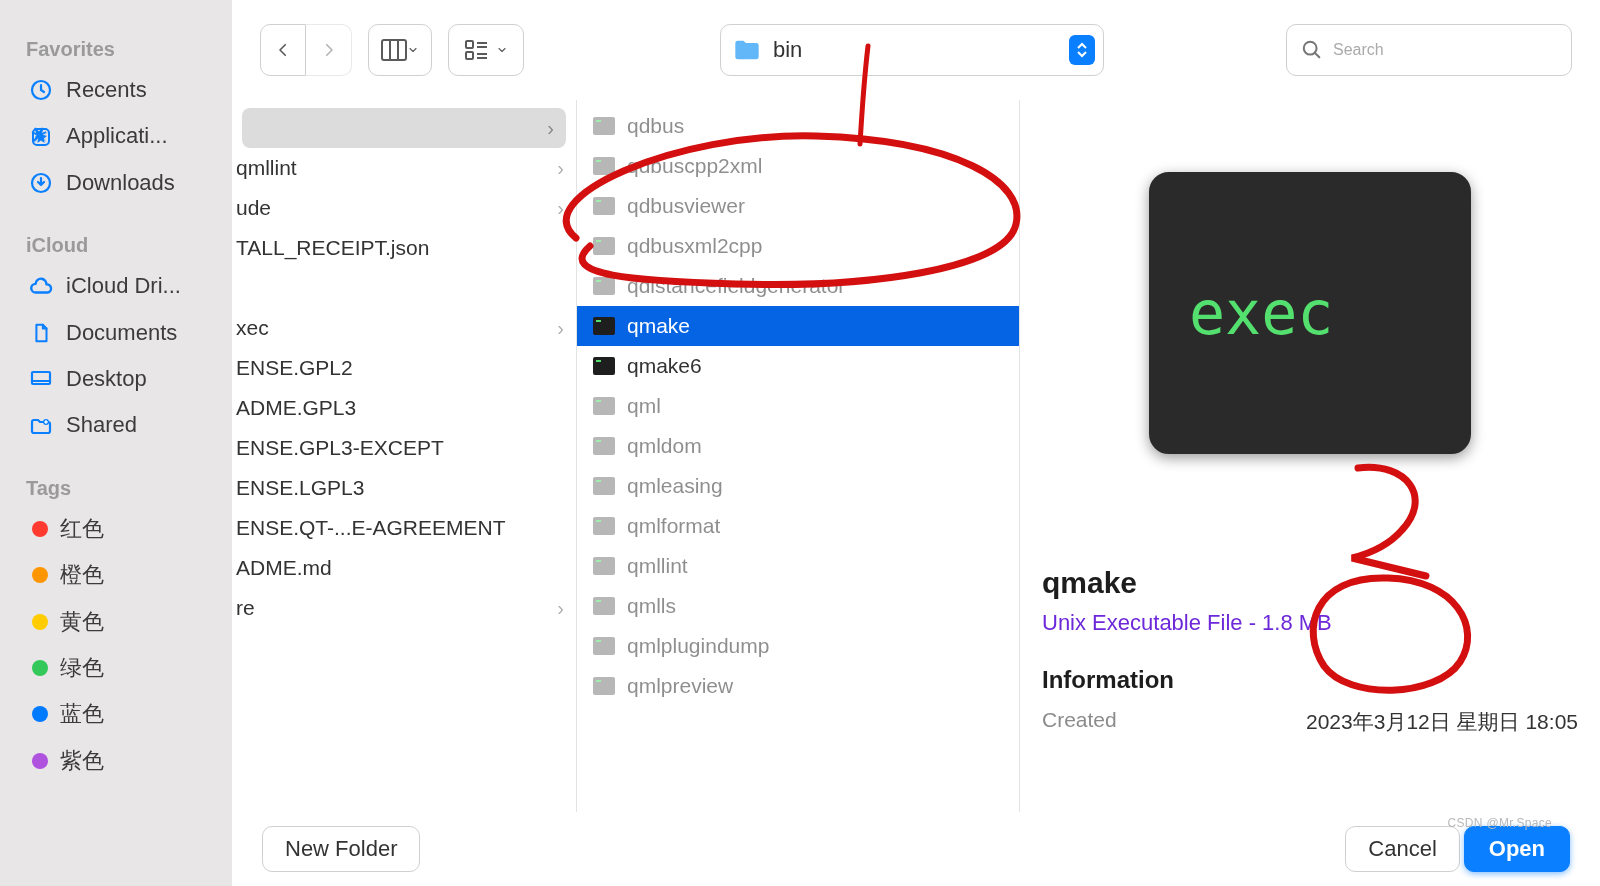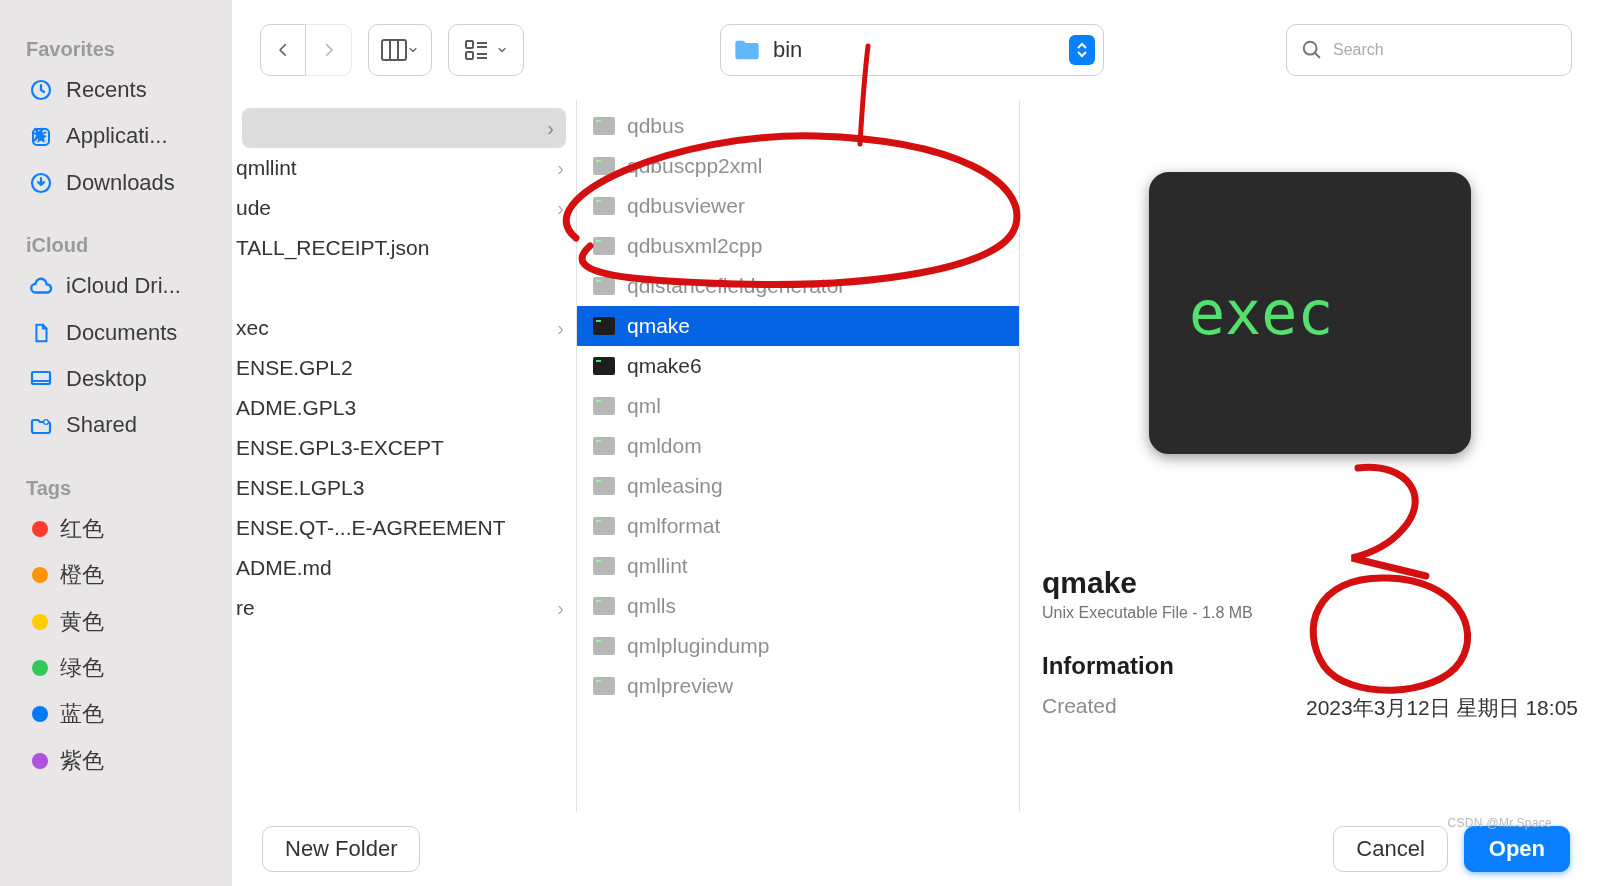--- a/index.html
+++ b/index.html
@@ -53,27 +53,27 @@
     .fi-exec { background: #1e1e1e; width: 22px; height: 18px; border-radius: 2px; position: relative; }
     .fi-exec::after, .fi-exec-dim::after { content: ""; position: absolute; left: 3px; top: 3px; width: 5px; height: 2px; background: #54e06e; }
 
     .truncate { white-space: nowrap; overflow: hidden; text-overflow: ellipsis; max-width: 100%; }
 
     
     .preview-thumb { width: 322px; height: 282px; background: #2a2a2a; border-radius: 20px; box-shadow: 0 4px 14px rgba(0,0,0,0.4); margin-top: 50px; display: flex; align-items: center; padding-left: 34px; border: 6px solid #2a2a2a; }
     .preview-thumb span { color: #54e06e; font-size: 60px; font-family: Menlo, monospace; font-weight: 400; }
     .preview-info { align-self: flex-start; width: 100%; margin-top: 112px; }
     .preview-title { font-size: 30px; font-weight: 700; color: #1d1d1d; }
-    .preview-sub { font-size: 16px; color: #737373; margin-top: 4px; }
+    .preview-sub { font-size: 22px; color: #6d28d9; margin-top: 10px; }
     .preview-h3 { font-size: 24px; font-weight: 700; margin-top: 30px; color: #1d1d1d; }
     .info-row { display: flex; justify-content: space-between; font-size: 21px; color: #333; margin-top: 14px; }
     .info-row .k { color: #8b8b8b; }
 
     
-    .footer { height: 74px; display: flex; align-items: center; padding: 0 30px; gap: 16px; }
+    .footer { height: 74px; display: flex; align-items: center; padding: 0 30px; gap: 4px; }
     .btn { height: 46px; border-radius: 10px; border: 1px solid #d0d0d0; background: #fff; font-size: 22px; color: #333; padding: 0 22px; display: flex; align-items: center; justify-content: center; }
     .btn.primary { background: #0a7fff; color: #fff; border: 1px solid #0a7fff; box-shadow: 0 2px 6px rgba(10,127,255,0.5); font-weight: 600; padding: 0 24px; }
     .footer .spacer { flex: 1; }
 
     
     .anno { position: absolute; pointer-events: none; }
 
     
     svg.stroke { fill: none; stroke: currentColor; stroke-width: 2.2; stroke-linecap: round; stroke-linejoin: round; }
 

